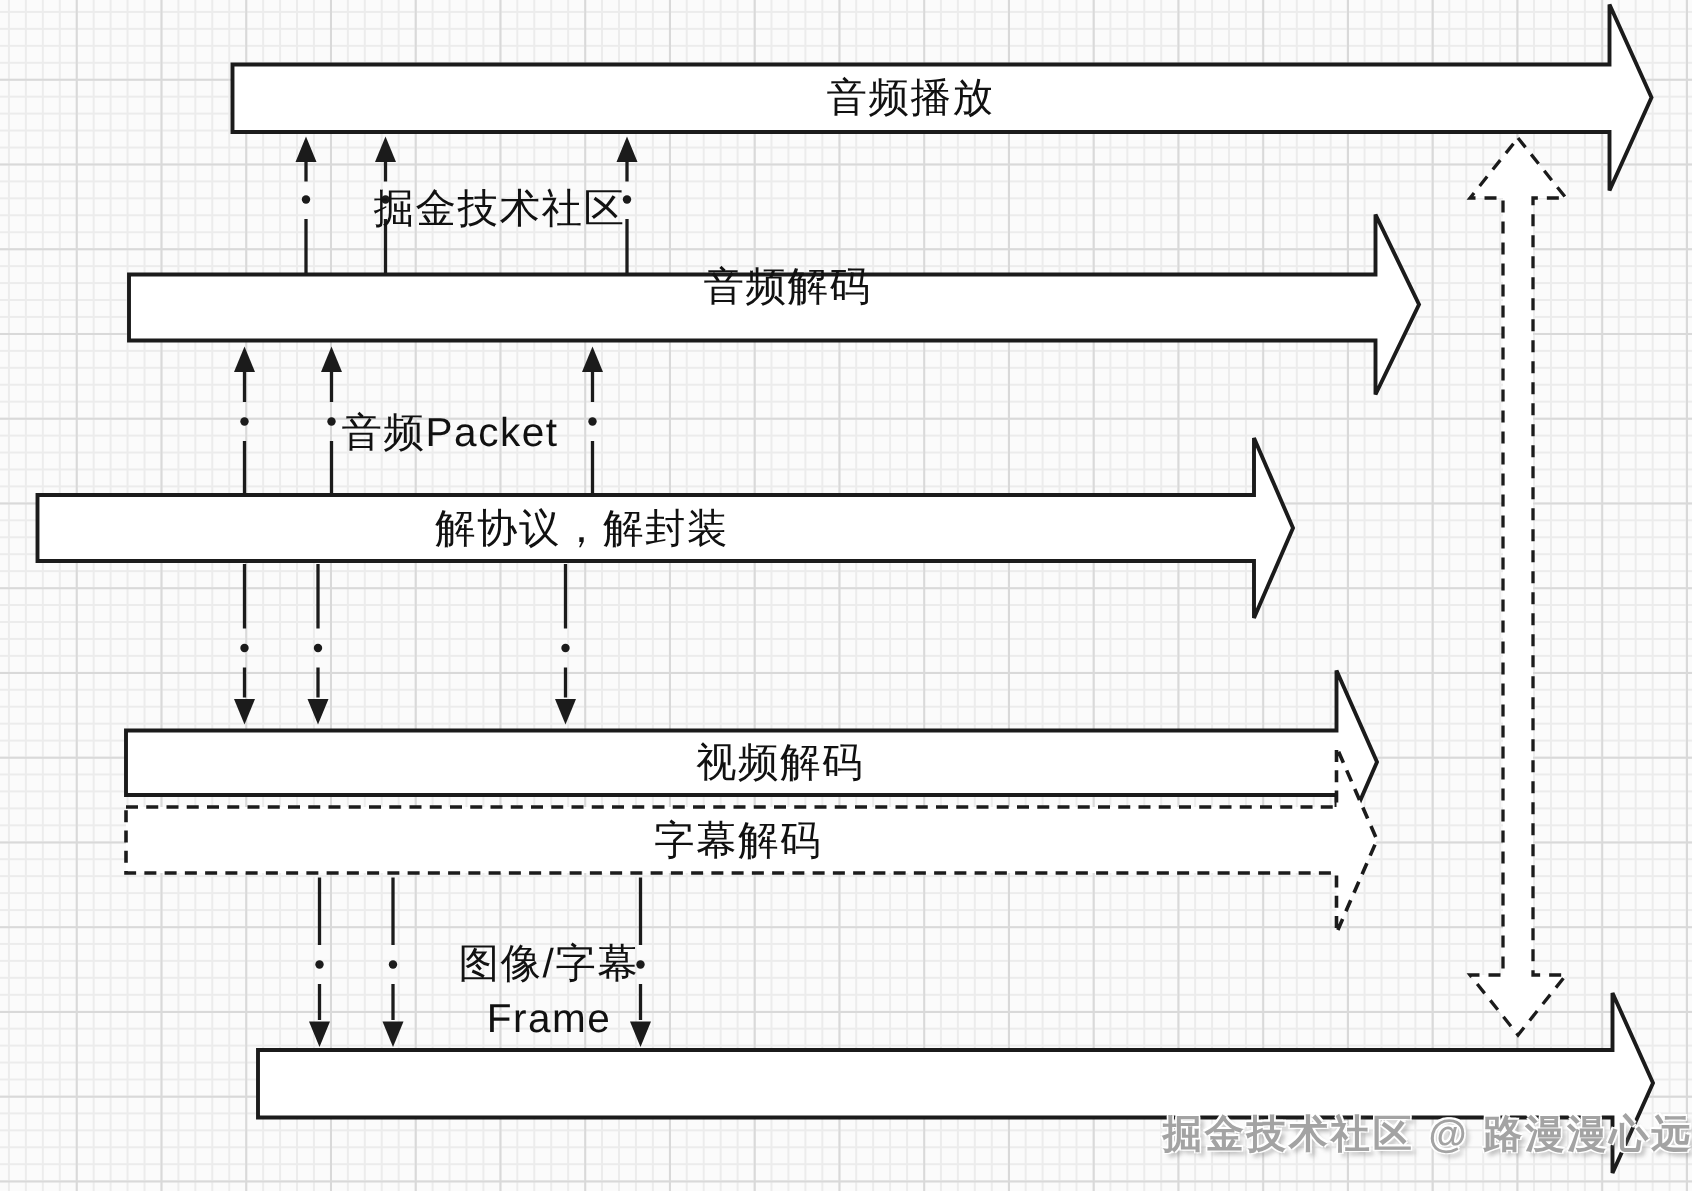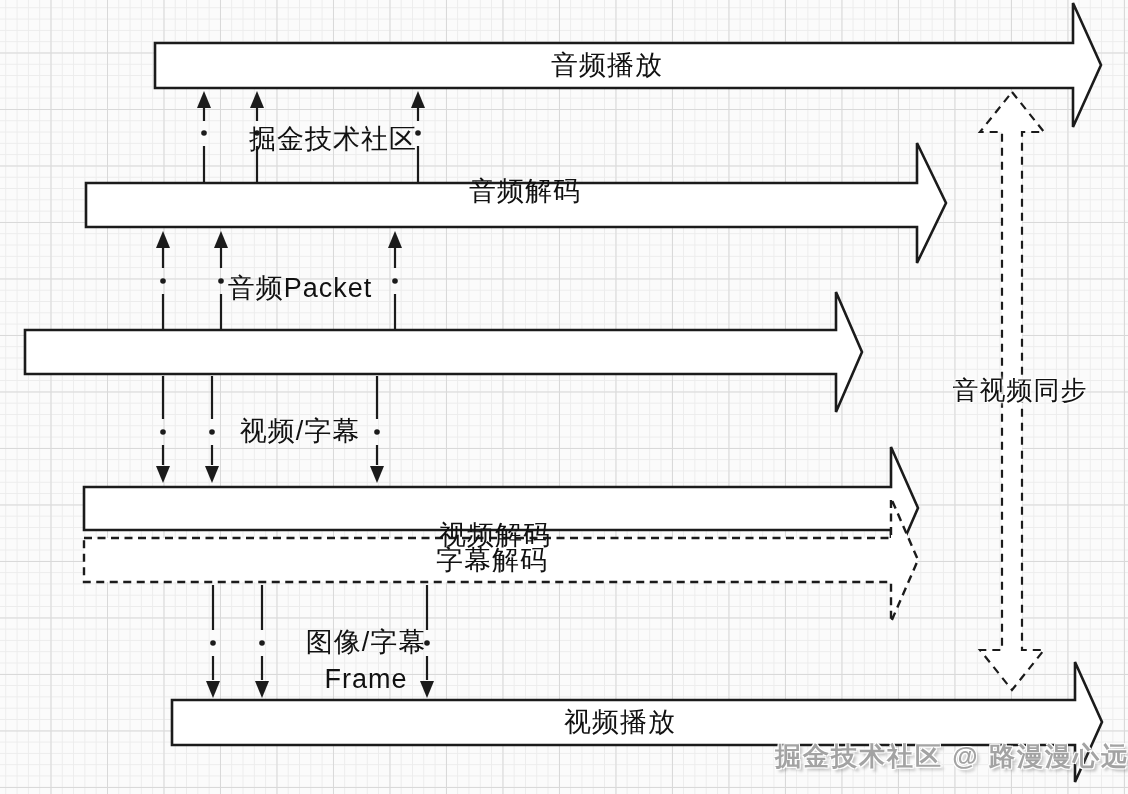--- a/index.html
+++ b/index.html
@@ -157,33 +157,31 @@
         <polygon class="flow-head" points="262,698 255,681 269,681"></polygon>
       <line class="flow-line" x1="427" y1="585" x2="427" y2="630"></line>
         <circle class="flow-dot" cx="427" cy="643" r="2.8"></circle>
         <line class="flow-line" x1="427" y1="656" x2="427" y2="680"></line>
         <polygon class="flow-head" points="427,698 420,681 434,681"></polygon>
     </g>
   </svg>
 
   <div class="lbl" style="left:607px; top:65px;">音频播放</div>
   <div class="lbl" style="left:525px; top:191px;">音频解码</div>
-  <div class="lbl" style="left:495px; top:508px;margin-top:27px;">视频解码</div>
+  <div class="lbl" style="left:388px; top:352px;">解协议，解封装</div>
+  <div class="lbl" style="left:520px; top:508px;">视频解码</div>
   <div class="lbl" style="left:492px; top:560px;">字幕解码</div>
-  <div class="lbl" style="left:620px; top:722px;">视频播放</div>
 
   <div class="lbl" style="left:333px; top:139px;">掘金技术社区</div>
   <div class="lbl" style="left:300px; top:288px;">音频Packet</div>
 
   <div class="lbl two-line" style="left:300px; top:431px;">
-    <span>视频/字幕</span>
   </div>
 
   <div class="lbl two-line" style="left:351px; top:661px;margin-left:15px;">
     <span>图像/字幕</span>
     <span>Frame</span>
   </div>
 
-  <div class="lbl sync" style="left:1020px; top:390px;">音视频同步</div>
 
   <div class="lbl watermark" style="left:952px; top:756px;">掘金技术社区 @ 路漫漫心远</div>
 
 </div>
 
 </body></html>

